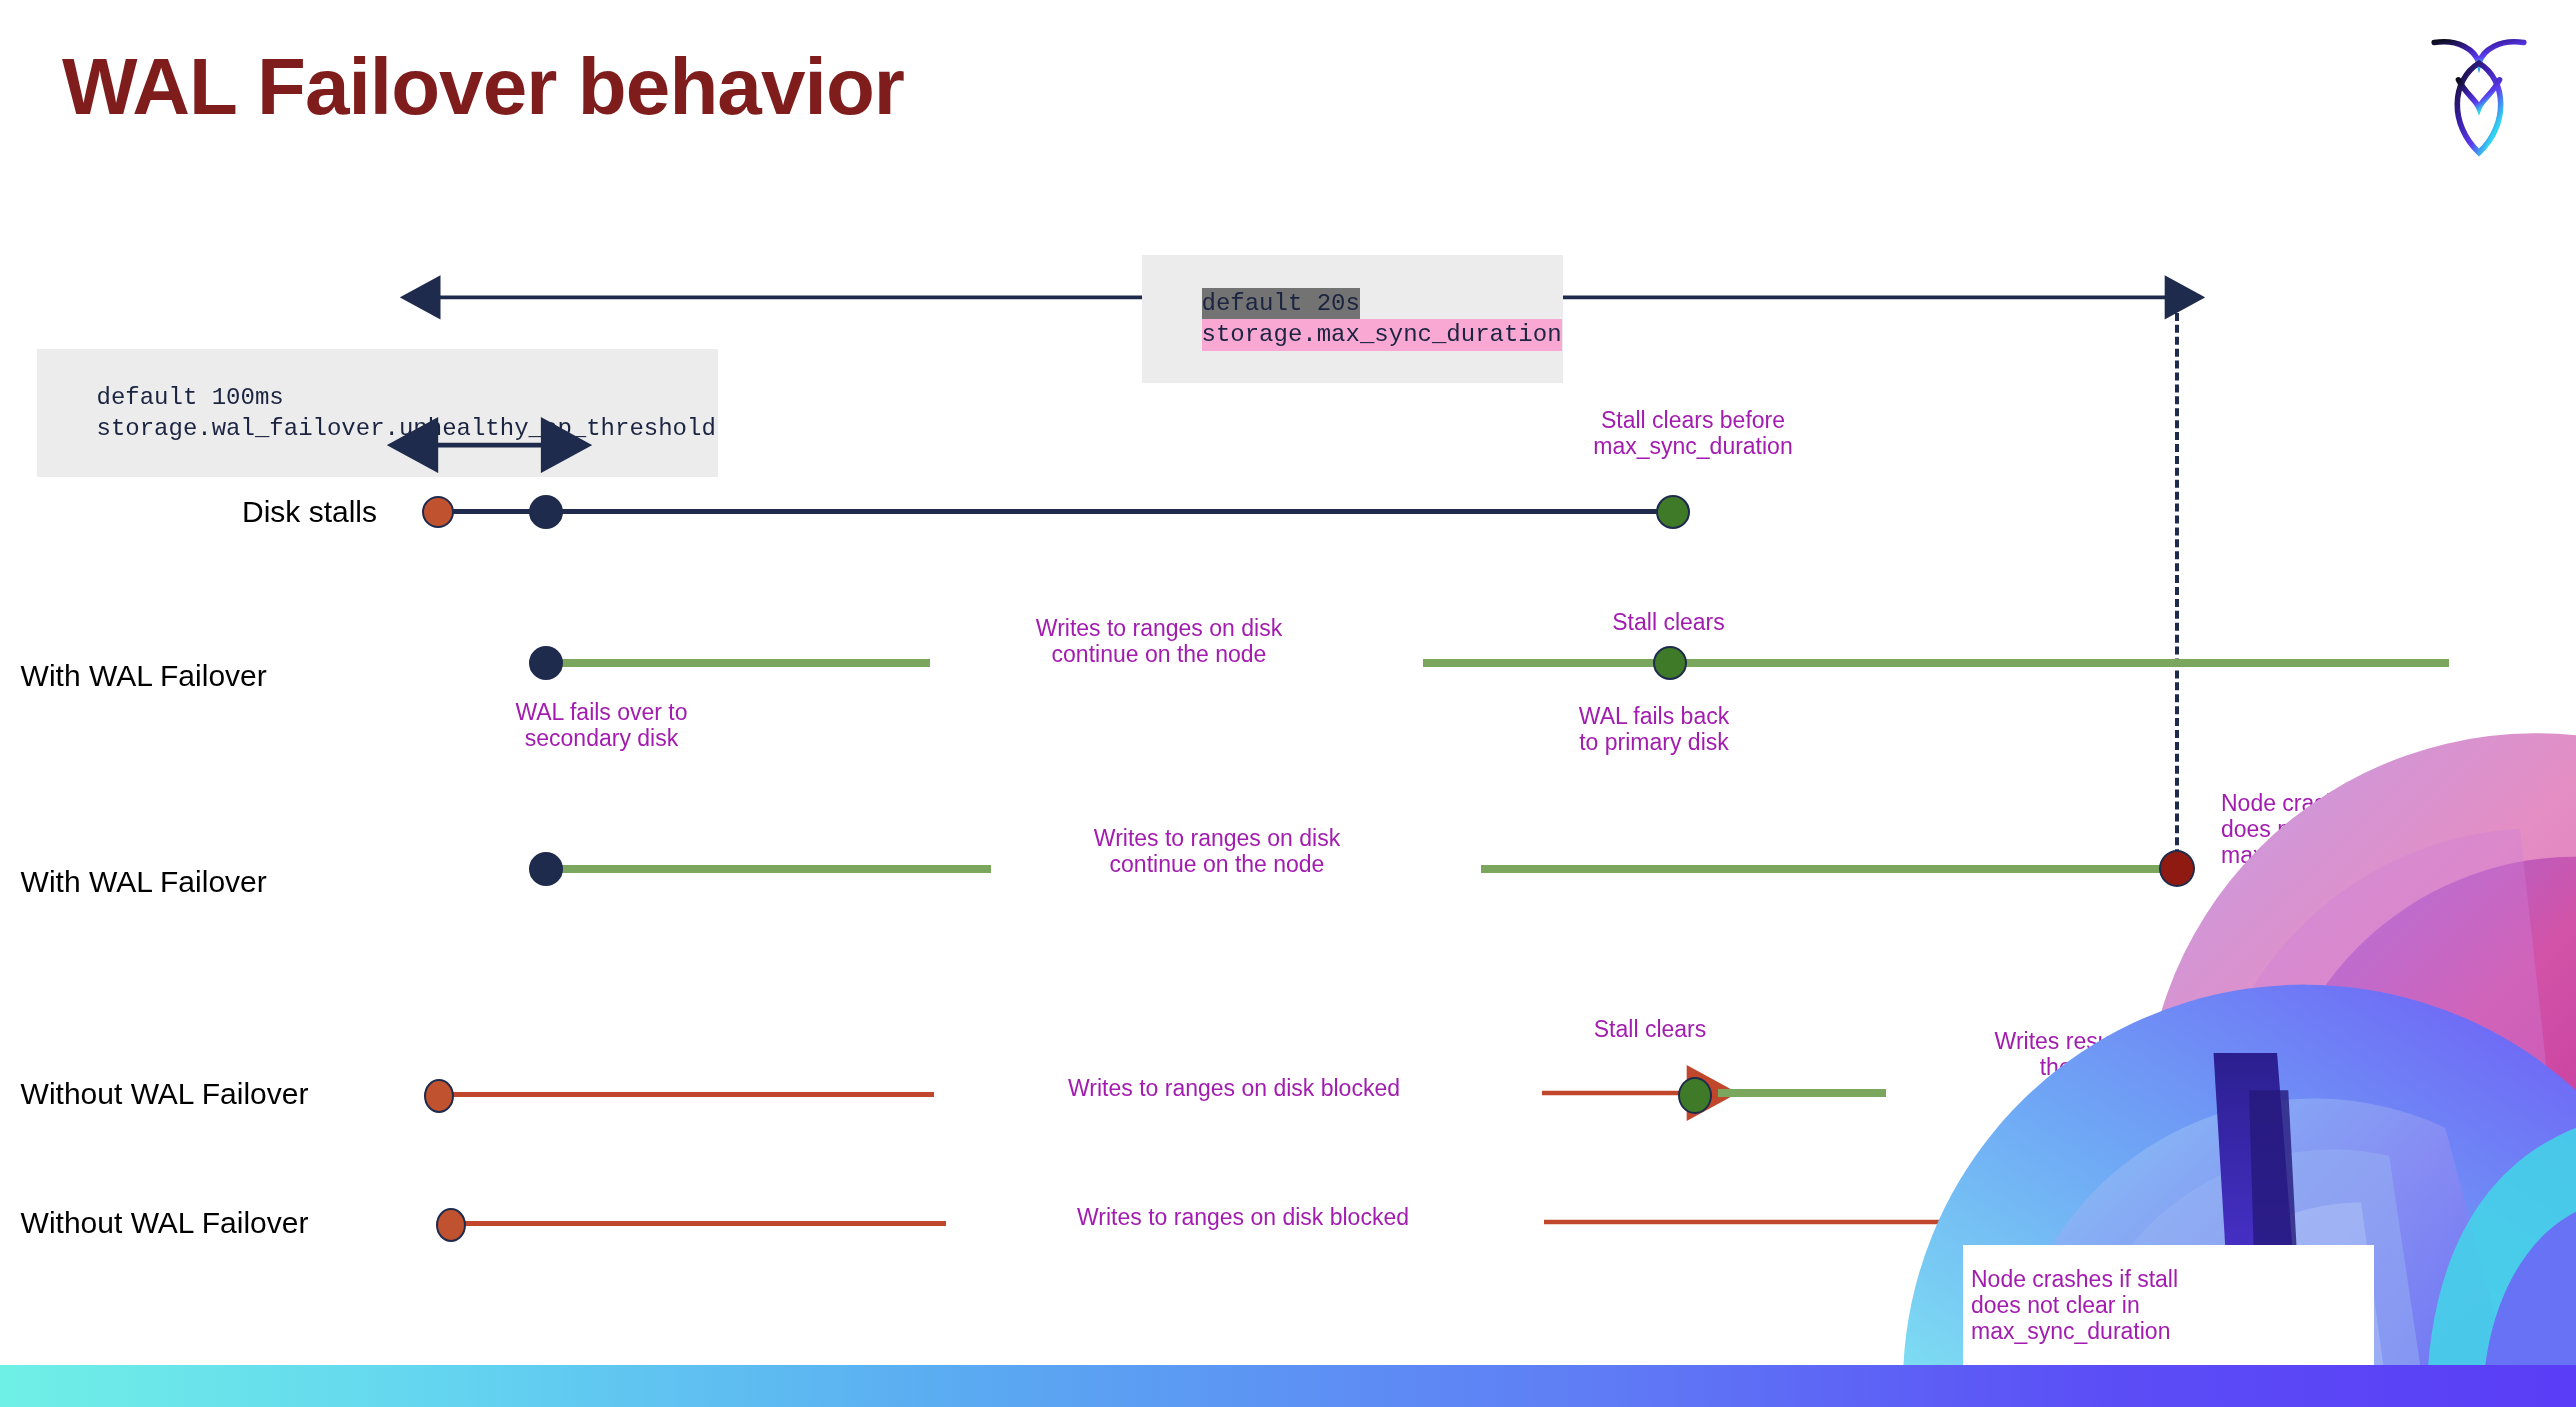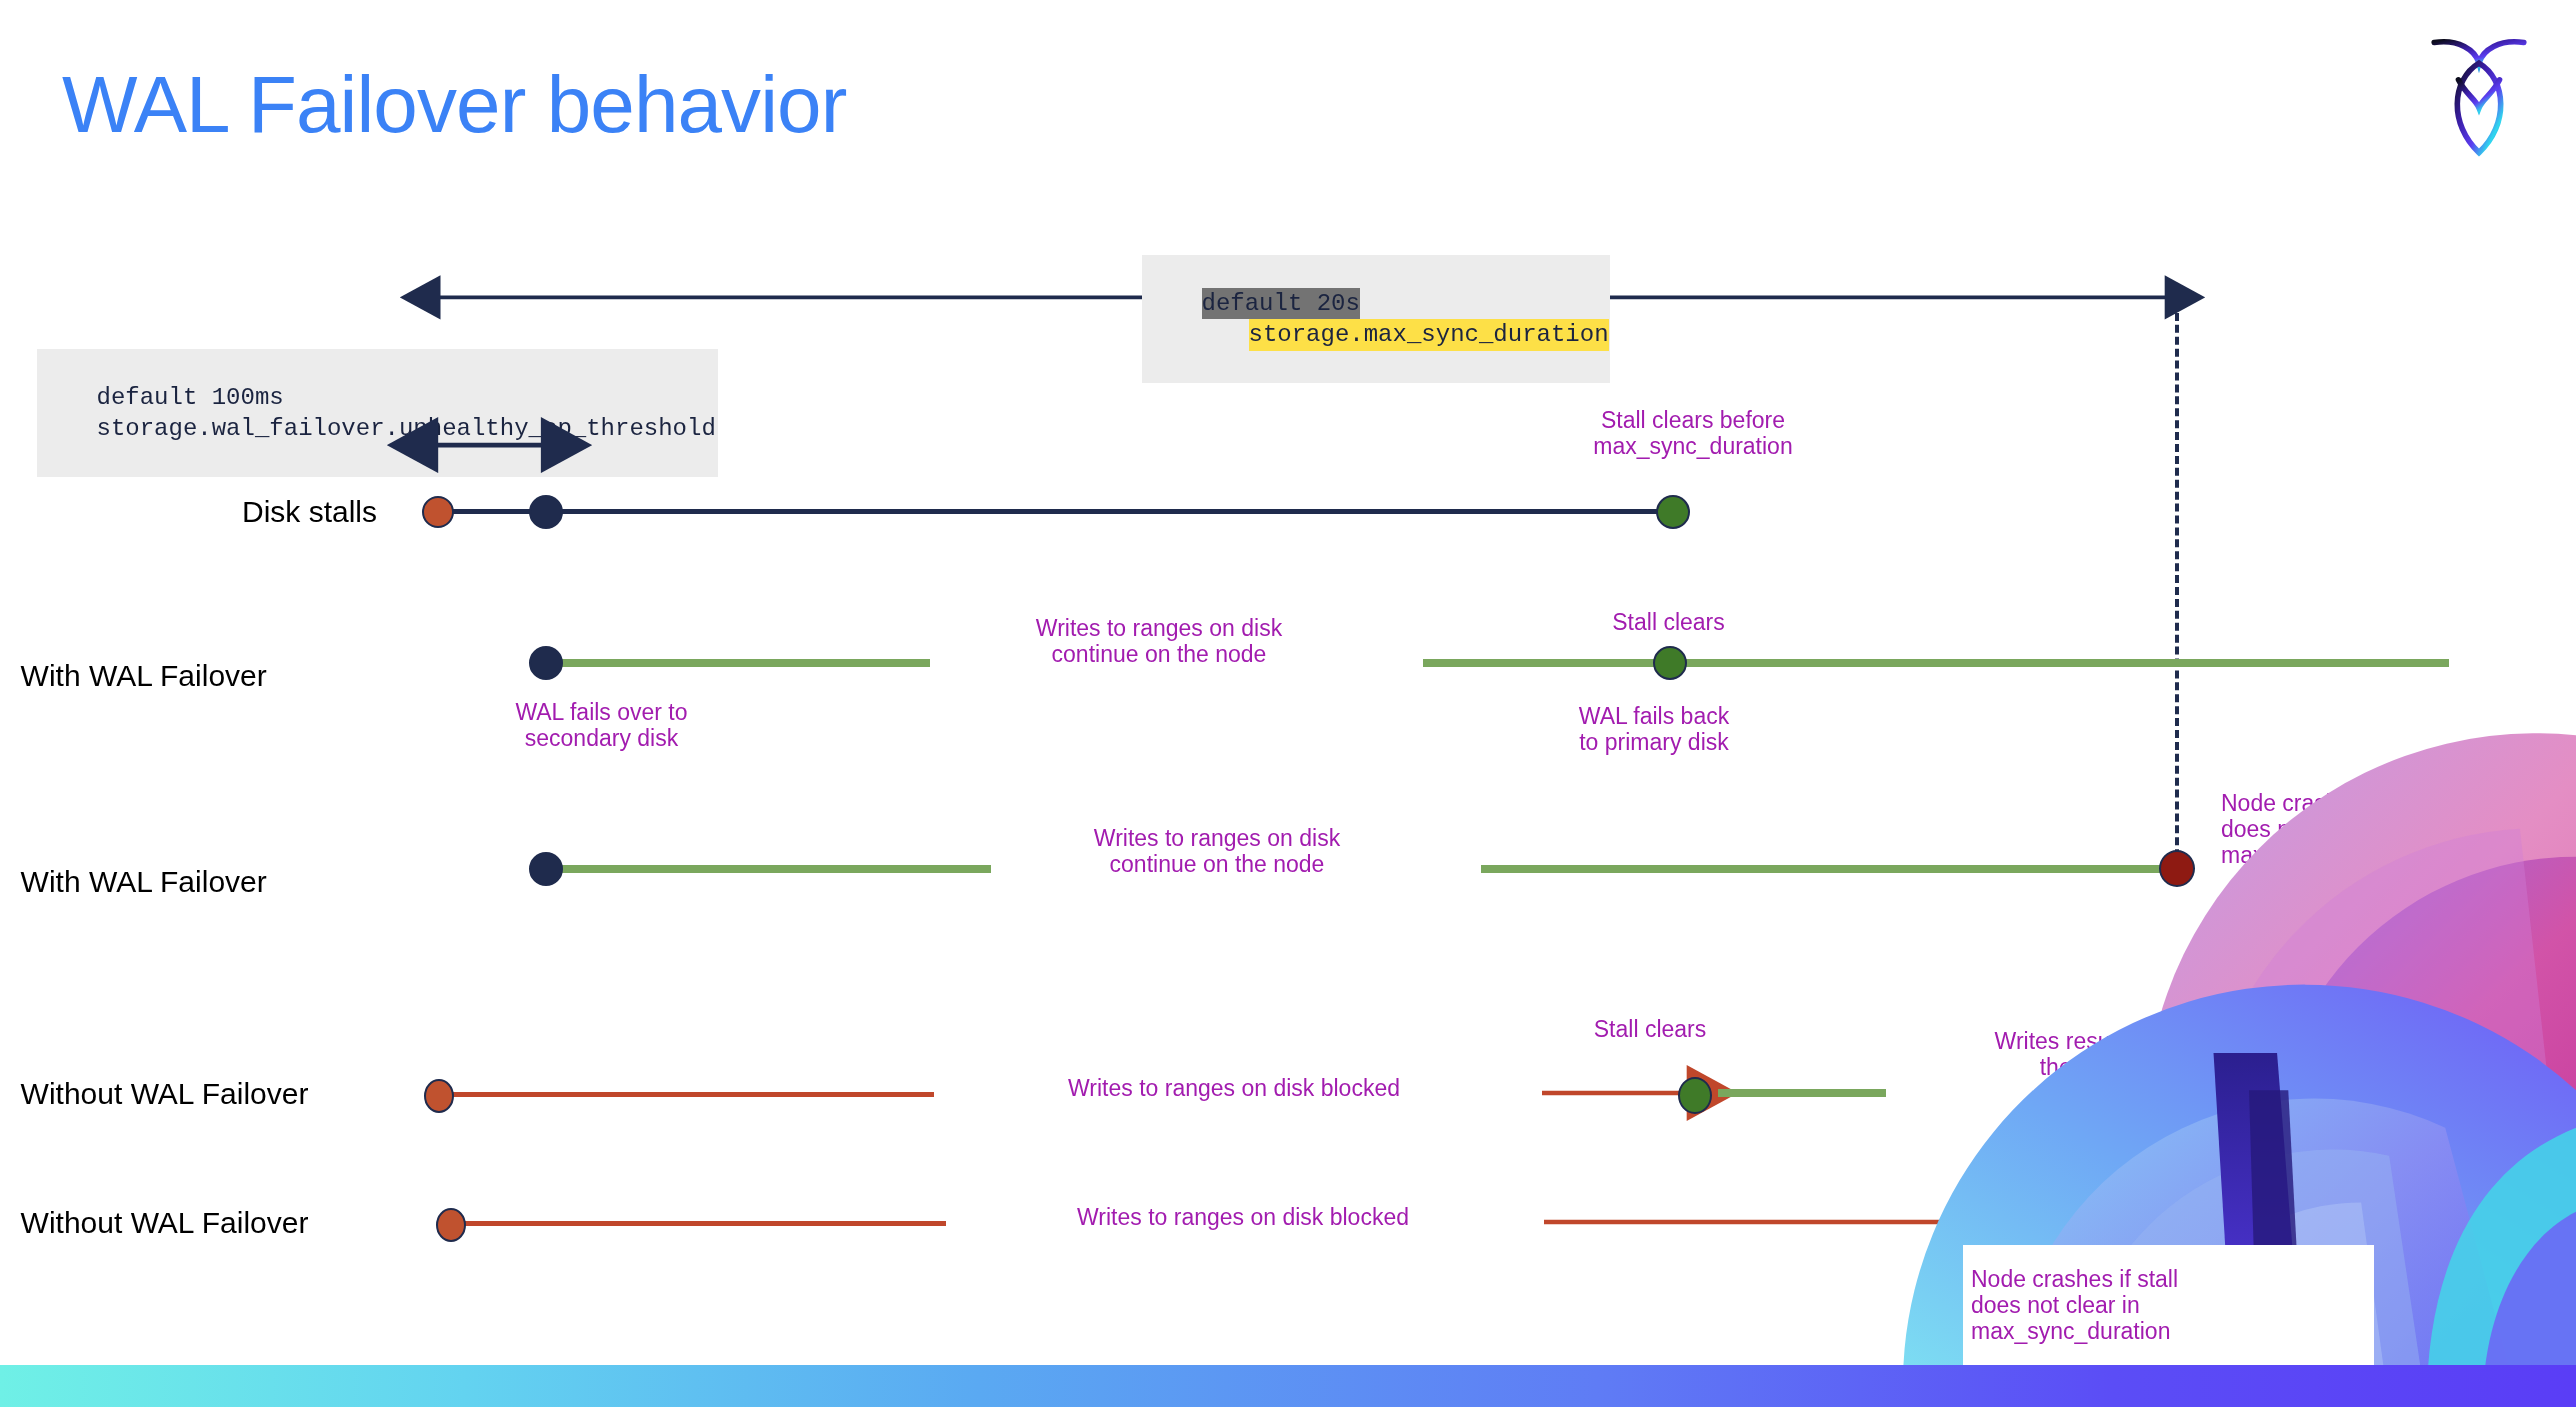--- a/index.html
+++ b/index.html
@@ -2,22 +2,22 @@
 <html style="font-size:15px"><head>
 <meta charset="utf-8">
 <style>
   html,body{margin:0;padding:0;background:#fff;}
   body{width:2576px;height:1408px;position:relative;overflow:hidden;
        font-family:"Liberation Sans", sans-serif;color:#000;}
 
   .slide{position:absolute;inset:0;background:#fff;overflow:hidden;}
 
   
-  #page-title{position:absolute;left:62px;top:61px;font-size:80px;font-weight:400;
-              letter-spacing:-0.9px;line-height:1.1;color:#3b82f6;white-space:nowrap;}
+  #page-title{position:absolute;left:62px;top:43px;font-size:80px;font-weight:700;
+              letter-spacing:-0.9px;line-height:1.1;color:#7f1d1d;white-space:nowrap;}
 
   
   #logo{position:absolute;right:41px;top:22.4px;width:112px;height:140px;}
 
   
   .code{position:absolute;font-family:"Liberation Mono", monospace;font-size:24px;
         color:#1b2440;background:#ececec;line-height:1.32;white-space:pre;padding:0.9px 1.9px;}
 
   
   .lbl{position:absolute;font-size:23px;line-height:1.14;color:#a21caf;white-space:pre-line;}
@@ -84,21 +84,21 @@
       </marker>
       <marker id="ahR" markerWidth="12" markerHeight="12" refX="2" refY="6" orient="auto">
         <path d="M1,0 L12,6 L1,12 Z" fill="#1f2b4d"></path>
       </marker>
     </defs>
     <line x1="18" y1="22" x2="1890" y2="22" stroke="#1f2b4d" stroke-width="4" marker-start="url(#ahL)" marker-end="url(#ahR)"></line>
   </svg>
 
   <div class="code" style="left:1142px;top:255px;">
     <div style="background:#737373;display:inline-block;text-align:right;">default 20s</div>
-    <div style="background:#fde047;display:inline-block;margin-left:47px;">storage.max_sync_duration</div>
+    <div style="background:#f9a8d4;display:inline-block;">storage.max_sync_duration</div>
   </div>
 
   <div class="dash-v" style="left:2175px;top:301px;height:580px;"></div>
 
   <div class="code" style="left:37px;top:349px;">
     <div style="background:#ececec;display:inline-block;">default 100ms</div>
     <div style="background:#ececec;display:inline-block;text-align:center;">storage.wal_failover.unhealthy_op_threshold</div>
   </div>
 
   <svg class="arrow" style="left:422px;top:432px;width:150px;height:28px;" viewBox="0 0 160 30" width="150" height="28">

